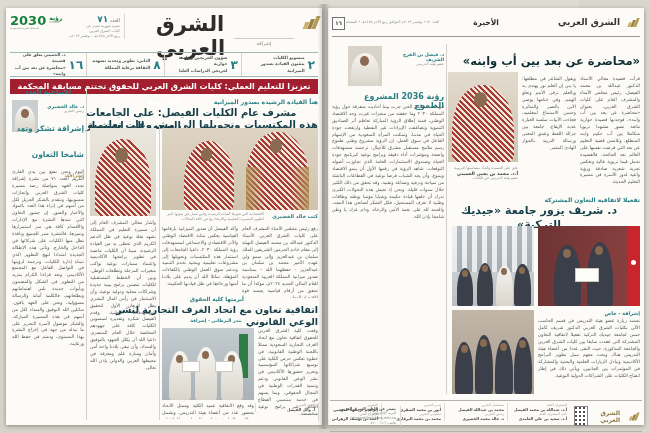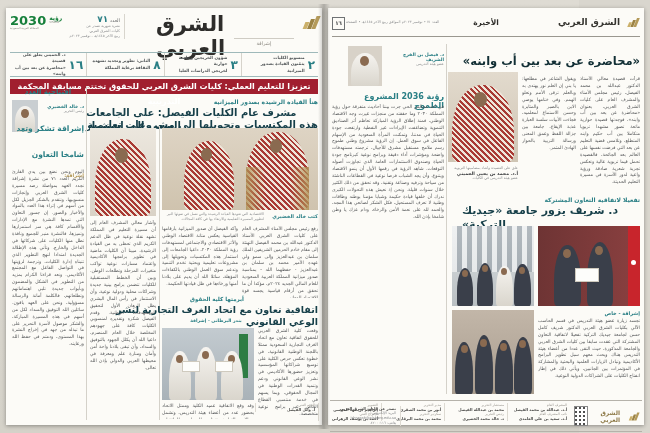--- a/index.html
+++ b/index.html
@@ -228,21 +228,21 @@
     </div>
     <div class="abs" style="left:56px;top:44px;width:60px;text-align:right;">
       <div class="teal" style="font-size:4.6px;font-weight:bold;">د. فيصل بن الفرج الشريف</div>
       <div class="cap">عضو هيئة التدريس</div>
     </div>
     <div class="kicker abs" style="left:4px;top:84px;width:112px;font-size:8px;text-align:right;">رؤية 2036 المشروع الطموح</div>
     <div class="col abs" style="left:4px;top:96px;width:112px;height:290px;">في أحد مجالس الحي جرت بيننا أحاديث متفرقة حول رؤية المملكة ٢٠٣٠ وما حققته من منجزات غيرت وجه الاقتصاد الوطني، فمنذ إطلاق الرؤية المباركة تعاظم أثر الصناديق التنموية وتضاعفت الإيرادات غير النفطية وارتفعت جودة الحياة في مدننا، وتمكنت المرأة السعودية من الإسهام الفاعل في سوق العمل. إن الرؤية مشروع وطني طموح رسم ملامح مستقبل مشرق للأجيال، ترجمته مستهدفات واضحة ومؤشرات أداء دقيقة وبرامج نوعية كبرنامج جودة الحياة وصندوق الاستثمارات العامة الذي تجاوزت أصوله التوقعات. شاهد الرؤية في رقمها الأول أن ينمو الاقتصاد ويتنوع، وأن يجد الشباب فرصا نوعية في القطاعات الناشئة من سياحة وترفيه وصناعة وتقنية، وقد تحقق من ذلك الكثير خلال سنوات قليلة. ونحن إذ نعيش هذه التحولات الكبرى ندرك أن خلفها قيادة حكيمة وشبابا مؤمنا بوطنه وطاقات وطنية لا تعرف المستحيل، فكل الشكر لصانعي هذا المجد، والحمد لله على نعمة الأمن والرخاء، ودام عزك يا وطن شامخا بإذن الله.</div>
     <div class="hairline-v" style="left:118px;top:36px;height:350px;"></div>
 
     <div class="kicker abs" style="left:160px;top:188px;width:152px;font-size:6px;text-align:right;">تفعيلا لاتفاقية التعاون المشتركة</div>
-    <div class="hl abs" style="left:134px;top:196px;width:182px;font-size:11px;text-align:left;">د. شريف يزور جامعة «جيديك التركية»</div>
+    <div class="hl abs" style="left:120px;top:196px;width:182px;font-size:11px;text-align:center;">د. شريف يزور جامعة «جيديك التركية»</div>
 
     <div class="photo" style="left:210px;top:218px;width:102px;height:80px;background:linear-gradient(90deg,#6e3434,#8a4040);">
       <div class="flag-tr" style="right:0;top:0;width:12%;height:100%;">
           <span style="position:absolute;left:25%;top:42%;width:5px;height:5px;border-radius:50%;background:#fff;"></span>
         </div>
       <div class="fig suit" style="left:16%;bottom:0;width:26%;height:76%;">
           <span class="face" style="left:32%;top:6%;width:8px;height:9px;"></span>
         </div>
       <div class="fig suit" style="left:48%;bottom:0;width:26%;height:80%;">
           <span class="face" style="left:32%;top:6%;width:8px;height:9px;"></span>

